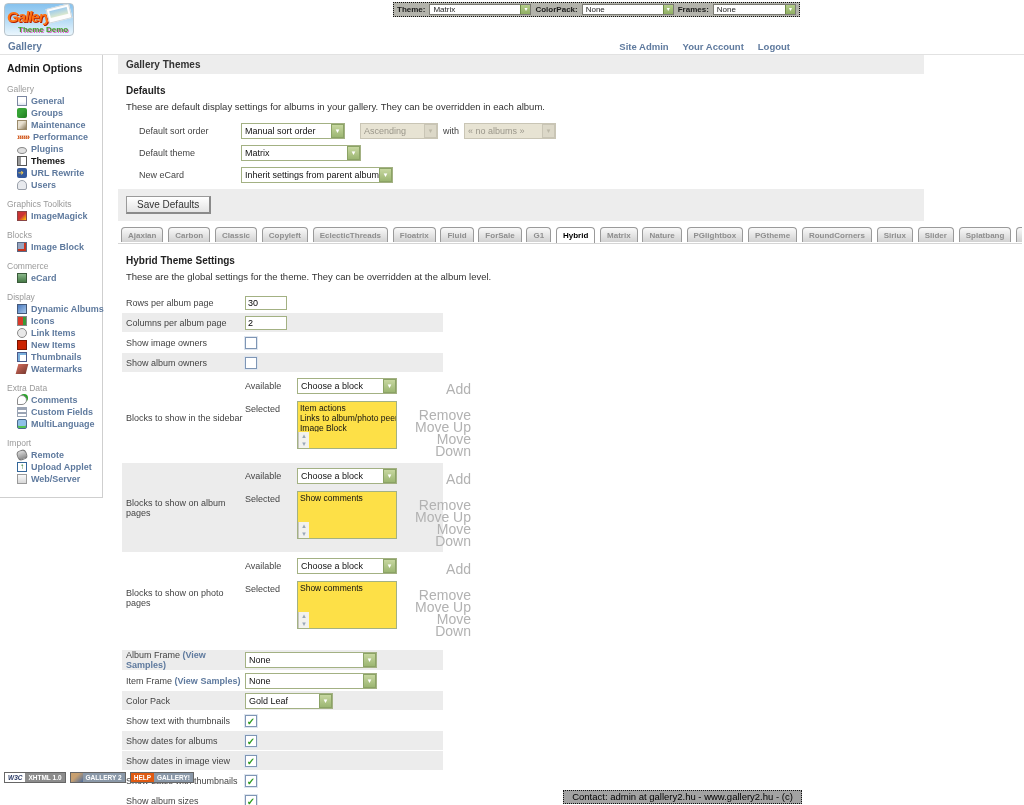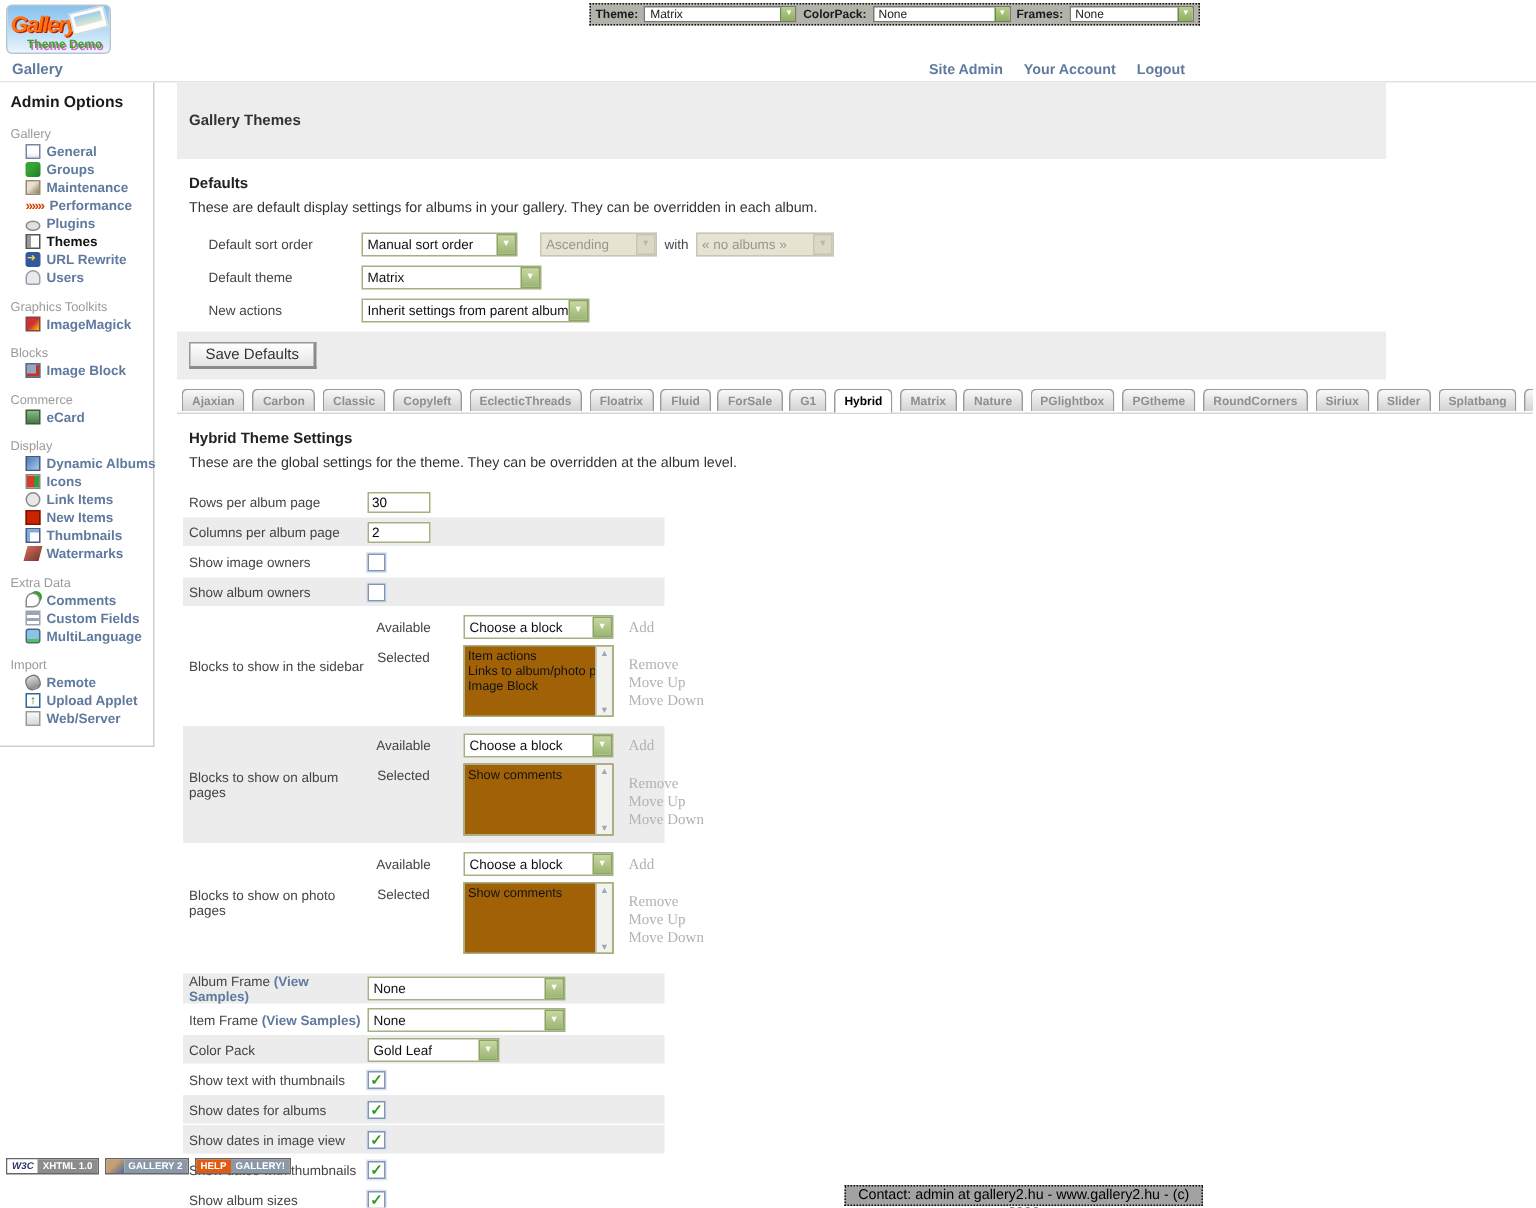--- a/index.html
+++ b/index.html
@@ -65,21 +65,21 @@
   .ic-customfields { background:repeating-linear-gradient(#9aa4b4 0 2px,#fff 2px 4px); border:1px solid #9aa4b4; }
   .ic-multilang { background:#8fc0e8; border:1px solid #4a6a8a; border-radius:2px; box-shadow:inset 0 -2px 0 #52c452; }
   .ic-remote { background:linear-gradient(#d8d8d8,#8a8a8a); border-radius:4px; transform:rotate(-20deg); border:1px solid #777; }
   .ic-upload { border:1px solid #336699; background:#fff; position:relative; }
   .ic-upload::after { content:"↑"; position:absolute; left:2px; top:-1px; font-size:8px; color:#2a7a2a; }
   .ic-webserver { border:1px solid #9a9a9a; background:linear-gradient(#fafafa,#d8d8d8); }
 
   
   .main { position:absolute; left:118px; top:55px; width:806px; }
   .rule-top { position:absolute; left:0; top:54px; width:1024px; border-top:1px solid #e2e2e2; }
-  .title-bar { background:#ededed; font-weight:bold; color:#333; padding:20px 8px; font-size:10px; }
+  .title-bar { background:#ededed; font-weight:bold; color:#333; padding:4px 8px; font-size:10px; }
   .pad { padding:0 8px; }
   .sec-h { font-weight:bold; font-size:10px; color:#222; margin:11px 0 5px; }
   .sec-d { font-size:9.5px; color:#333; margin:0 0 11px; }
 
   .d-row { display:flex; align-items:center; margin-bottom:6px; font-size:9px; color:#444; }
   .d-label { width:115px; flex:none;padding-left:13px; }
   .with { margin:0 5px; color:#444; }
 
   .sel { display:inline-flex; align-items:stretch; background:#fff; border:1px solid #a3b183; height:16px; }
   .sel .txt { flex:1; font-size:9px; color:#111; padding:2px 3px 0; white-space:nowrap; overflow:hidden; }
@@ -103,25 +103,25 @@
   .frow.alt { background:#ececec; }
   .f-label { width:123px; flex:none; padding-left:4px; line-height:10px; }
   input.ti { width:42px; height:14px; border:1px solid #a3b183; font-size:9px; padding:0 2px; font-family:"Liberation Sans",sans-serif; }
   .cb { width:12px; height:12px; display:inline-block; border:1px solid #7f96b5; background:#fff;
     box-shadow:0 0 0 1px #dfe6ef; text-align:center; }
   .cb.on::after { content:"✓"; color:#2c9a1e; font-size:10px; font-weight:bold; line-height:11px; display:block; }
 
   .frow.tall { padding:5px 0; }
   .blk-line { display:flex; align-items:flex-start; margin-bottom:4px; }
   .blk-line:last-child { margin-bottom:0; }
-  .sub-label { width:48px; flex:none; text-align:center; margin-right:16px; color:#444; padding-top:3px; }
-  .blk-act { width:64px; flex:none; text-align:left; color:#b2b2b2; font-size:10px; margin-left:10px;font-family:Liberation Serif, serif; }
+  .sub-label { width:48px; flex:none; text-align:left; margin-right:4px; color:#444; padding-top:3px; }
+  .blk-act { width:64px; flex:none; text-align:right; color:#b2b2b2; font-size:14px; margin-left:10px; }
   .blk-act.one { padding-top:3px; }
   .blk-act.stack { padding-top:8px; line-height:12px; }
-  .listbox { width:100px; height:44px; background:#a16207; border:1px solid #a3b183; display:flex; }
+  .listbox { width:100px; height:44px; background:#fde047; border:1px solid #a3b183; display:flex;flex-direction:column; }
   .listbox.tall2 { height:48px; }
   .lb-items { flex:1; overflow:hidden; padding:1px 0 0 2px; }
   .lb-item { font-size:8.5px; color:#111; white-space:nowrap; line-height:10px; }
   .lb-scroll { width:11px; flex:none; border-left:1px solid #c8c8c0; background:#f2f2ee; display:flex;
     flex-direction:column; justify-content:space-between; align-items:center; color:#9aa8b8; font-size:7px; }
 
   .samples { color:#5f7a9e; font-weight:bold; }
 
   
   .badges { position:absolute; left:4px; top:772px; display:flex; gap:4px; }
@@ -308,21 +308,21 @@
 
     <div class="d-row">
       <span class="d-label">Default theme</span>
       <span class="sel" style="width:120px">
         <span class="txt">Matrix</span>
         <span class="arr">▾</span>
       </span>
     </div>
 
     <div class="d-row">
-      <span class="d-label">New actions</span>
+      <span class="d-label">New eCard</span>
       <span class="sel" style="width:152px">
         <span class="txt">Inherit settings from parent album</span>
         <span class="arr">▾</span>
       </span>
     </div>
   </div>
 
   <div class="band" style="">
     <a class="btn">Save Defaults</a>
   </div>

